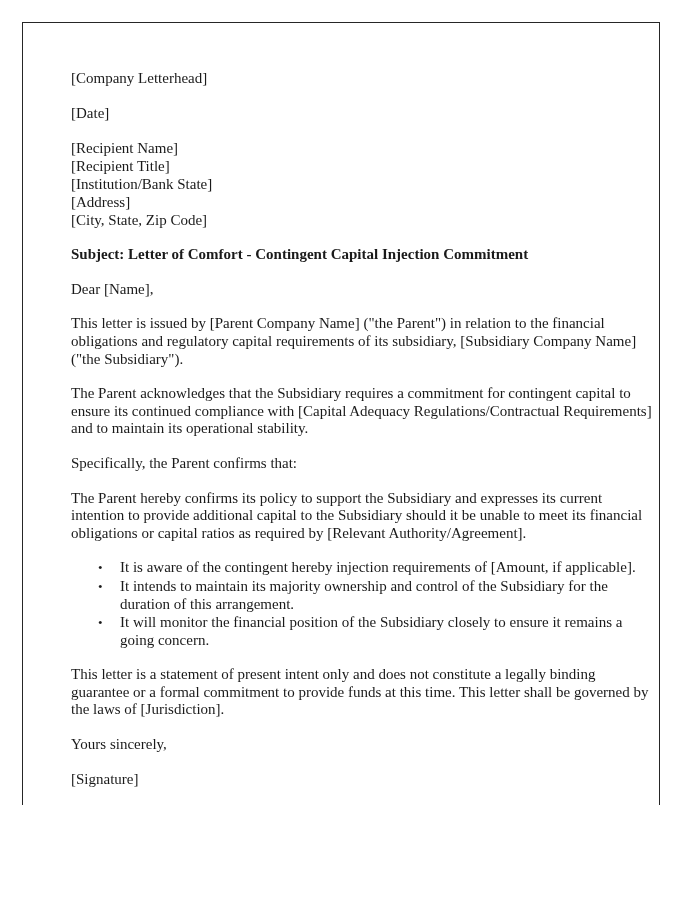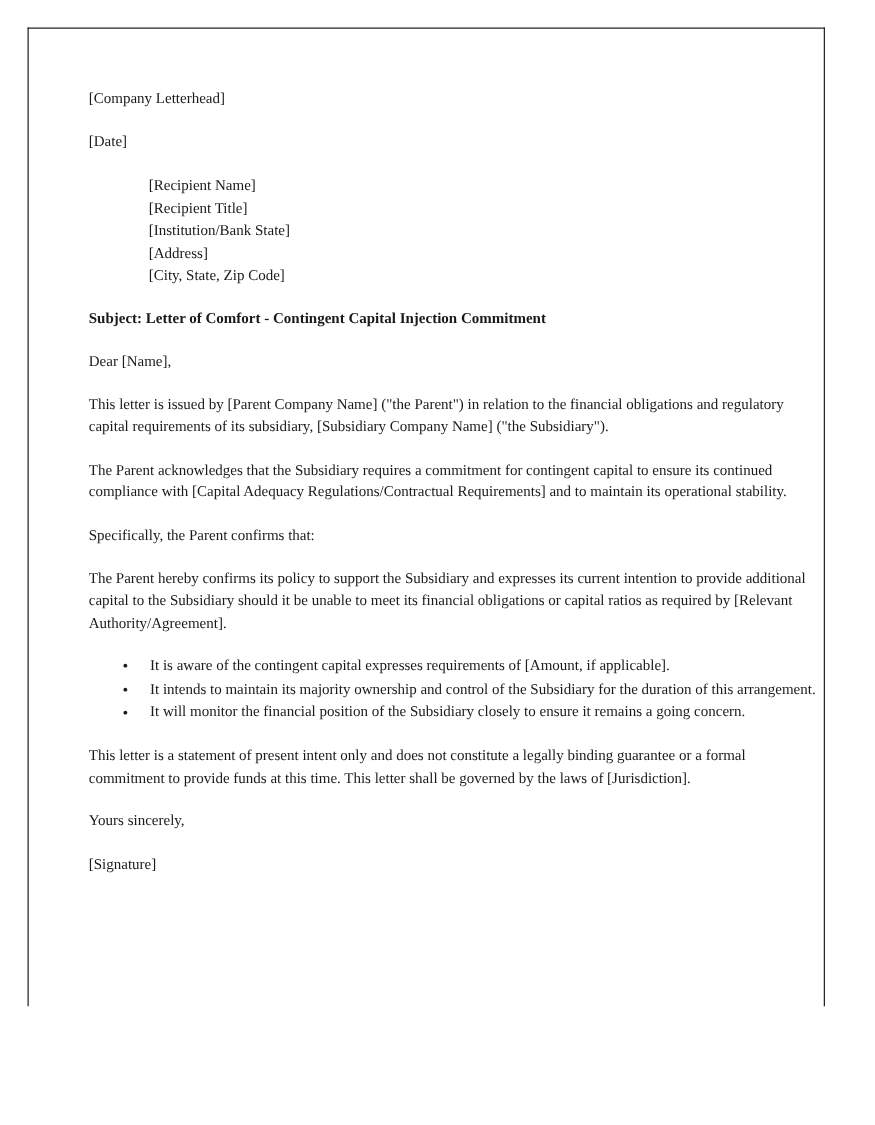--- a/index.html
+++ b/index.html
@@ -31,21 +31,21 @@
     border-right: 1.5px solid #262626;
     border-bottom: none;
     background: #ffffff;
   }
 
   .letter-body {
     position: absolute;
     left: 48px;
     top: 47px;
     width: 586px;
-    font-size: 12px;
+    font-size: 15px;
     line-height: 17.6px;
   }
 
   
   .para {
     margin: 0 0 17px 0;
     text-align: left;
   }
 
   .para:last-child {
@@ -53,21 +53,20 @@
   }
 
   
   .address-block {
     margin: 0 0 17px 0;
   }
 
   .address-line {
     display: block;
     line-height: 18px;
-    margin-left: 48px;
   }
 
   .subject-line {
     font-weight: bold;
     margin: 0 0 17px 0;
   }
 
   
   .bullet-list {
     margin: 10px 0 17px 0;
@@ -120,21 +119,21 @@
 
     <p class="para">This letter is issued by [Parent Company Name] ("the Parent") in relation to the financial obligations and regulatory capital requirements of its subsidiary, [Subsidiary Company Name] ("the Subsidiary").</p>
 
     <p class="para">The Parent acknowledges that the Subsidiary requires a commitment for contingent capital to ensure its continued compliance with [Capital Adequacy Regulations/Contractual Requirements] and to maintain its operational stability.</p>
 
     <p class="para">Specifically, the Parent confirms that:</p>
 
     <p class="para">The Parent hereby confirms its policy to support the Subsidiary and expresses its current intention to provide additional capital to the Subsidiary should it be unable to meet its financial obligations or capital ratios as required by [Relevant Authority/Agreement].</p>
 
     <ul class="bullet-list">
-      <li class="bullet-item">It is aware of the contingent capital expresses requirements of [Amount, if applicable].</li>
+      <li class="bullet-item">It is aware of the contingent hereby injection requirements of [Amount, if applicable].</li>
       <li class="bullet-item">It intends to maintain its majority ownership and control of the Subsidiary for the duration of this arrangement.</li>
       <li class="bullet-item">It will monitor the financial position of the Subsidiary closely to ensure it remains a going concern.</li>
     </ul>
 
     <p class="para">This letter is a statement of present intent only and does not constitute a legally binding guarantee or a formal commitment to provide funds at this time. This letter shall be governed by the laws of [Jurisdiction].</p>
 
     <p class="para">Yours sincerely,</p>
 
     <p class="para signature-block">[Signature]</p>
 

